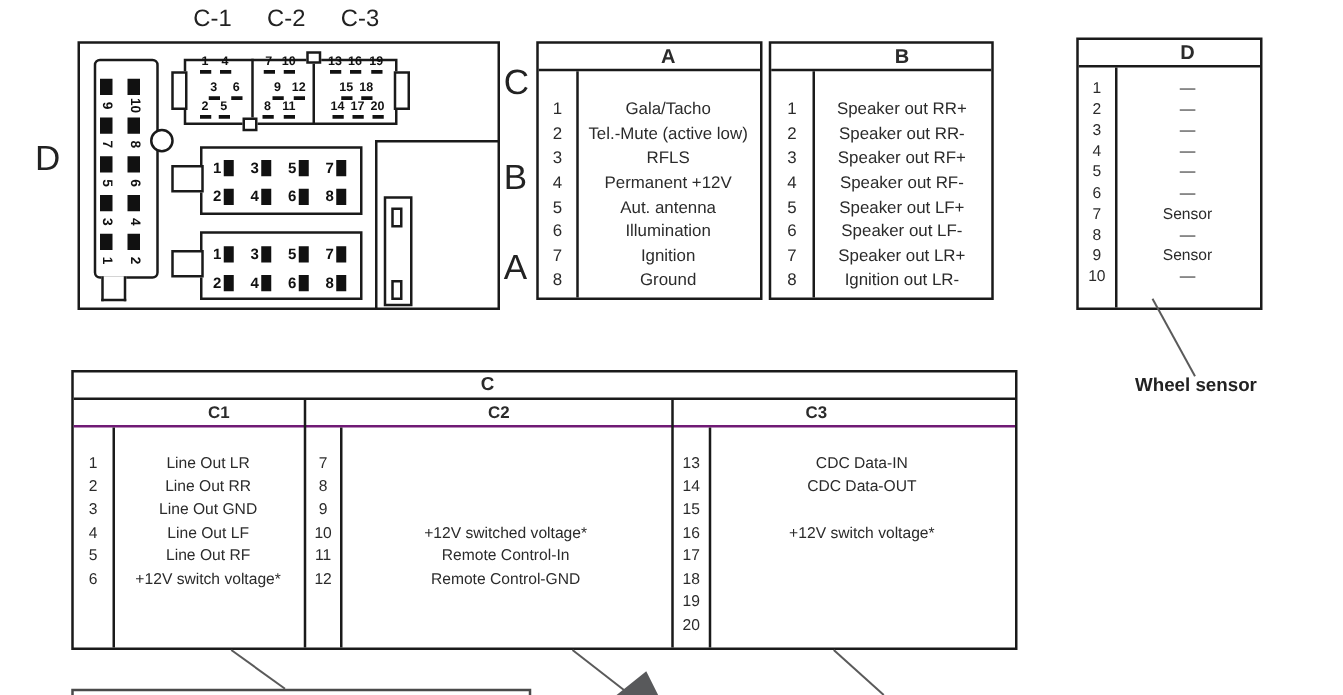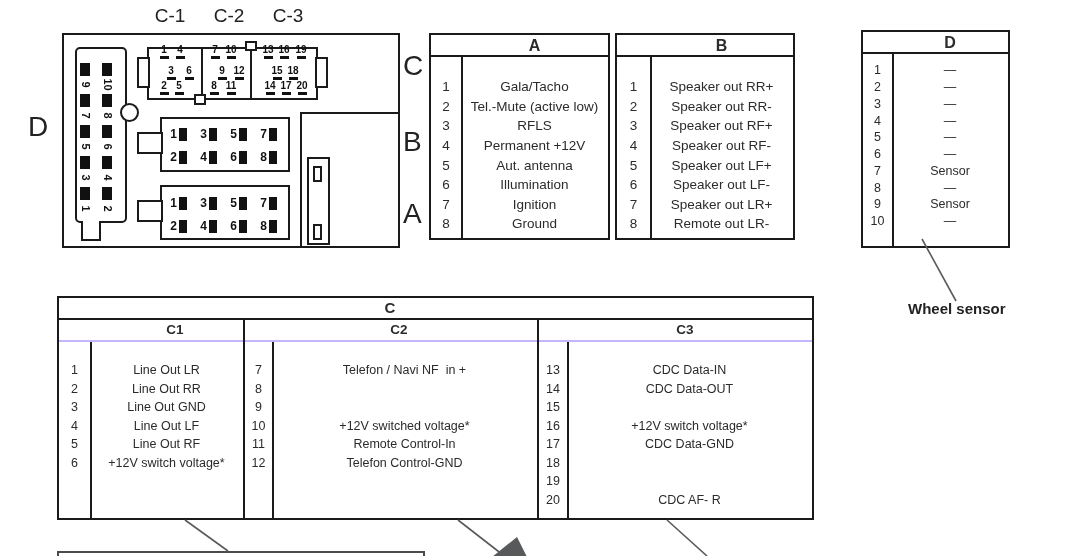--- a/index.html
+++ b/index.html
@@ -46,24 +46,24 @@
   #tableD .thead{padding-left:29px;}
   #tableD .tbody{padding-top:8px;height:192px;}
   #tableD .trow{height:16.75px;font-size:12.5px;}
   #tableD .trow .num{width:29px;}
   #tableD .numline{left:29px;}
   
   #tableC{left:57px;top:296px;width:757px;height:224px;}
   .c-head{height:20px;line-height:20px;border-bottom:2px solid #1a1a1a;position:relative;
           font-weight:bold;font-size:15px;}
   .c-head span{position:absolute;left:281px;width:100px;text-align:center;}
-  .c-subhead{height:20px;line-height:20px;border-bottom:2px solid #c4b5fd;position:relative;
+  .c-subhead{height:20px;line-height:20px;border-bottom:2px solid #701a75;position:relative;
              font-weight:bold;font-size:13.5px;}
   .c-subhead span{position:absolute;width:100px;text-align:center;}
-  #subC1{left:66px;} #subC2{left:290px;} #subC3{left:576px;}
+  #subC1{left:66px;} #subC2{left:290px;} #subC3{left:544px;}
   .c-body{position:relative;height:176px;}
   .secline{position:absolute;top:22px;bottom:0;width:2px;background:#1a1a1a;}
   #secline1{left:184px;} #secline2{left:478px;}
   .cnumline{position:absolute;top:44px;bottom:0;width:2px;background:#1a1a1a;}
   #cnum1{left:31px;} #cnum2{left:213px;} #cnum3{left:508px;}
   .csec{position:absolute;top:0;bottom:0;padding-top:19px;box-sizing:border-box;}
   .csec .trow{height:18.5px;font-size:12.5px;}
   #csec1{left:0;width:184px;}  #csec1 .trow .num{width:31px;}
   #csec2{left:186px;width:292px;} #csec2 .trow .num{width:27px;}
   #csec3{left:480px;width:273px;} #csec3 .trow .num{width:28px;}
@@ -378,21 +378,21 @@
         <div class="trow">
           <span class="num">6</span>
           <span class="lbl">Speaker out LF-</span>
         </div>
         <div class="trow">
           <span class="num">7</span>
           <span class="lbl">Speaker out LR+</span>
         </div>
         <div class="trow">
           <span class="num">8</span>
-          <span class="lbl">Remote out LR-</span>
+          <span class="lbl">Ignition out LR-</span>
         </div>
       </div>
   </div>
 
   <div class="tbl" id="tableD">
     <div class="thead">D</div>
     <div class="tbody">
       <div class="numline"></div>
 
     <div class="trow">
@@ -472,39 +472,38 @@
           </div>
           <div class="trow">
             <span class="num">6</span>
             <span class="lbl">+12V switch voltage*</span>
           </div>
         </div>
       <div class="csec" id="csec2">
 
       <div class="trow">
             <span class="num">7</span>
-            <span class="lbl">Telefon / Navi NF  in +</span>
           </div>
           <div class="trow">
             <span class="num">8</span>
           </div>
           <div class="trow">
             <span class="num">9</span>
           </div>
           <div class="trow">
             <span class="num">10</span>
             <span class="lbl">+12V switched voltage*</span>
           </div>
           <div class="trow">
             <span class="num">11</span>
             <span class="lbl">Remote Control-In</span>
           </div>
           <div class="trow">
             <span class="num">12</span>
-            <span class="lbl">Telefon Control-GND</span>
+            <span class="lbl">Remote Control-GND</span>
           </div>
         </div>
       <div class="csec" id="csec3">
 
       <div class="trow">
             <span class="num">13</span>
             <span class="lbl">CDC Data-IN</span>
           </div>
           <div class="trow">
             <span class="num">14</span>
@@ -512,31 +511,29 @@
           </div>
           <div class="trow">
             <span class="num">15</span>
           </div>
           <div class="trow">
             <span class="num">16</span>
             <span class="lbl">+12V switch voltage*</span>
           </div>
           <div class="trow">
             <span class="num">17</span>
-            <span class="lbl">CDC Data-GND</span>
           </div>
           <div class="trow">
             <span class="num">18</span>
           </div>
           <div class="trow">
             <span class="num">19</span>
           </div>
           <div class="trow">
             <span class="num">20</span>
-            <span class="lbl">CDC AF- R</span>
           </div>
         </div>
     </div>
     <div class="secline" id="secline1"></div>
     <div class="secline" id="secline2"></div>
     <div class="cnumline" id="cnum1"></div>
     <div class="cnumline" id="cnum2"></div>
     <div class="cnumline" id="cnum3"></div>
   </div>
 

